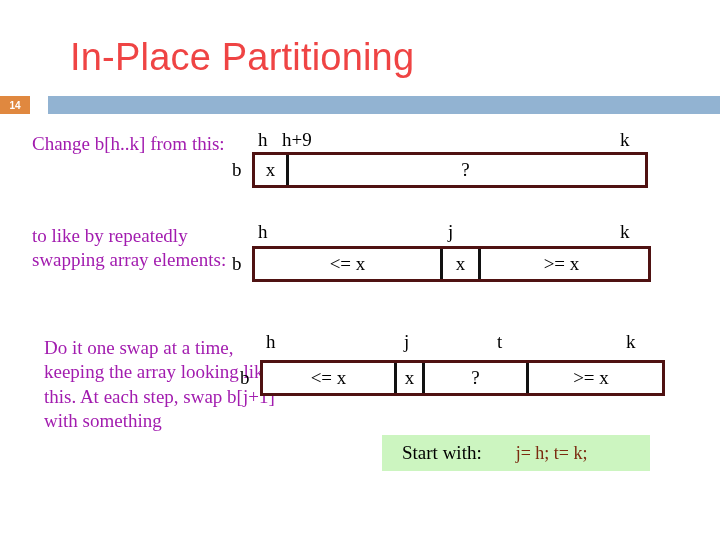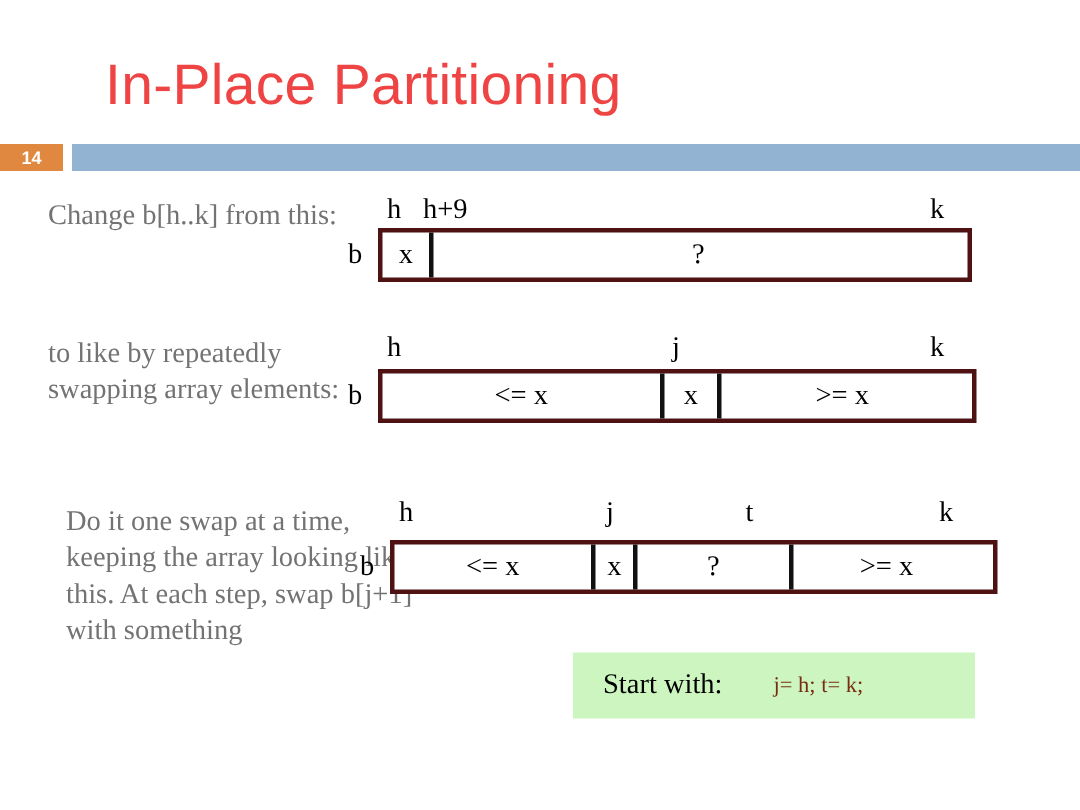--- a/index.html
+++ b/index.html
@@ -33,46 +33,46 @@
     position: absolute;
     left: 0;
     top: 96px;
     width: 720px;
     height: 18px;
   }
   #slide-number-badge {
     position: absolute;
     left: 0;
     top: 0;
-    width: 42px;
+    width: 30px;
     height: 18px;
     background: #e0883f;
     color: #ffffff;
     font-family: "Liberation Sans", sans-serif;
-    font-size: 12px;
+    font-size: 10px;
     font-weight: bold;
     display: flex;
     align-items: center;
     justify-content: center;
   }
   #header-rule {
     position: absolute;
     left: 48px;
     top: 0;
     width: 672px;
     height: 18px;
     background: #92b3d2;
   }
 
   
   .body-text {
     position: absolute;
     font-family: "Liberation Serif", serif;
     font-size: 19px;
-    color: #737373;
+    color: #a21caf;
     line-height: 1.28;
   }
   #caption-1 { left: 32px; top: 132px;  width: 205px; }
   #caption-2 { left: 32px; top: 224px;  width: 215px; }
   #caption-3 { left: 44px; top: 336px;  width: 250px; }
 
   
   .array-figure {
     position: absolute;
   }
@@ -112,34 +112,34 @@
     line-height: 1;
     white-space: nowrap;
   }
 
   
   #start-with-box {
     position: absolute;
     left: 382px;
     top: 435px;
     width: 268px;
-    height: 44px;
+    height: 36px;
     background: #ccf5c0;
     display: flex;
     align-items: center;
   }
   #start-with-label {
     font-family: "Liberation Serif", serif;
     font-size: 19px;
     color: #000000;
     margin-left: 20px;
   }
   #start-with-code {
     font-family: "Liberation Serif", serif;
-    font-size: 15px;
+    font-size: 18px;
     color: #7b2b10;
     margin-left: 34px;
   }
 </style>
 </head>
 <body>
 
 <div id="slide-title">In-Place Partitioning</div>
 
 <div id="header-band">

